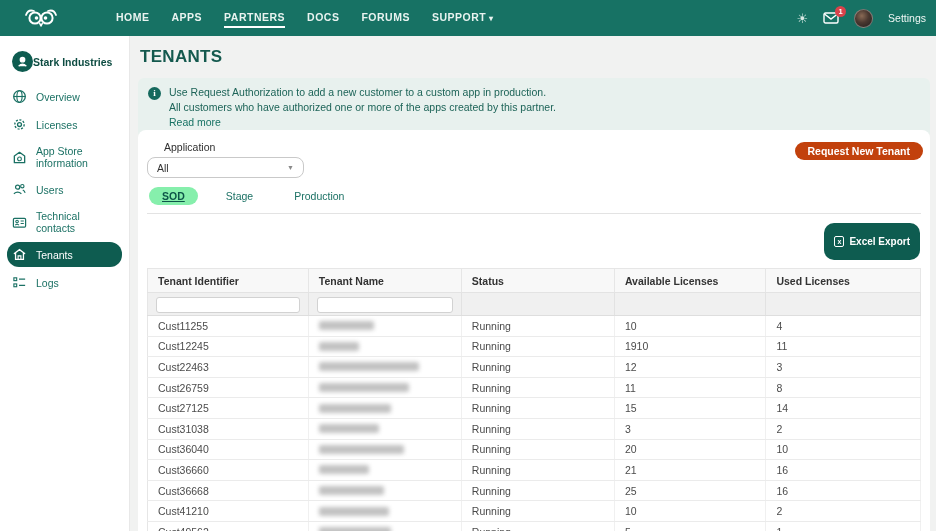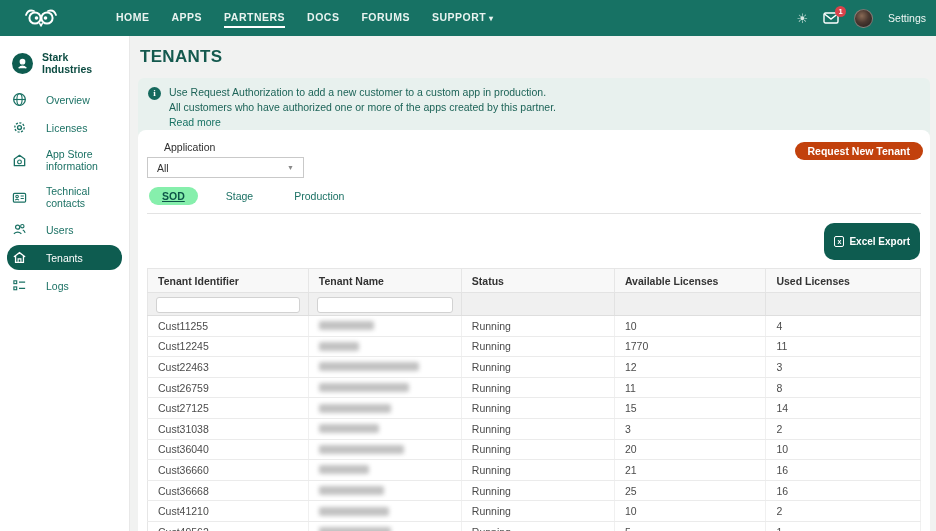--- a/index.html
+++ b/index.html
@@ -22,46 +22,46 @@
            background:#d9434b; color:#fff; font-size:7.5px; font-weight:bold;
            display:flex; align-items:center; justify-content:center; padding:0 2px; }
   .avatar { width:19px; height:19px; border-radius:50%; cursor:pointer;
             background:radial-gradient(circle at 40% 35%, #8a6a55 0%, #4a3830 45%, #201d1c 100%);
             border:1px solid rgba(255,255,255,.35); }
   .user-name { font-size:10.5px; color:#f0f7f5; }
 
   
   .sidebar { position:absolute; top:36px; left:0; width:130px; bottom:0; background:#fff;
              padding:13px 7px 0 7px; border-right:1px solid #e8e8e8; }
-  .side-org { display:flex; align-items:center; gap:9px; color:#0d4c42; font-weight:bold;
+  .side-org { display:flex; align-items:center; gap:0; color:#0d4c42; font-weight:bold;
               font-size:10.5px; padding:2px 2px 0 5px; margin-bottom:12px; cursor:pointer; }
   .org-avatar { width:21px; height:21px; border-radius:50%; background:#0e5c50; flex-shrink:0;
                 display:flex; align-items:center; justify-content:center; }
-  .side-item { display:flex; align-items:center; gap:19px; color:#1b7164; font-size:10.5px;
+  .side-item { display:flex; align-items:center; gap:9px; color:#1b7164; font-size:10.5px;
                padding:5px 5px; border-radius:12px; margin-bottom:3px; cursor:pointer; line-height:12px; }
   .side-item .sicon { flex-shrink:0; display:flex; }
   .side-item.active { background:#0e5c50; color:#fff; }
   .side-item.active svg * { stroke:#fff; }
   .sidebar svg * { stroke:#1b7164; }
   .org-avatar svg * { stroke:#fff; fill:#fff; }
 
   
   .main { position:absolute; left:130px; top:36px; right:0; bottom:0; padding:8px 6px 0 8px; }
   .page-title { font-size:17px; font-weight:bold; color:#14594e; letter-spacing:.3px; margin:3px 0 11px 2px; }
   .infobox { background:#e8f1ee; border-radius:6px; padding:7px 12px 8px 10px; font-size:10.5px;
              color:#1d6458; line-height:15px; display:flex; gap:8px; align-items:flex-start; }
   .info-icon { width:13px; height:13px; border-radius:50%; background:#15695d; color:#fff;
                font-size:9px; font-weight:bold; font-family:"Liberation Serif",serif;
                display:inline-flex; align-items:center; justify-content:center; margin-top:2px; flex-shrink:0; }
   .read-more { color:#177264; cursor:pointer; }
 
   .card { position:absolute; left:8px; right:6px; top:94px; bottom:0; background:#fff;
           border-radius:8px 8px 0 0; padding:10px 9px 0 9px; }
   .app-label { font-size:10.5px; font-weight:normal; color:#2f2f2f; margin:1px 0 4px 17px; }
-  .app-select { width:157px; height:21px; border:1px solid #c9c9c9; border-radius:0; background:#fff;
+  .app-select { width:157px; height:21px; border:1px solid #c9c9c9; border-radius:8px; background:#fff;
                 display:flex; align-items:center; justify-content:space-between; padding:0 9px;
                 font-size:10.5px; color:#333; cursor:pointer; }
   .select-caret { color:#8a8a8a; font-size:7px; }
   .request-btn { position:absolute; top:12px; right:7px; height:18px; border-radius:11px;
                  background:#c2410c; color:#fff; font-size:10.5px; font-weight:bold; padding:0 13px;
                  display:flex; align-items:center; border:none; cursor:pointer; }
   .tabs { display:flex; align-items:center; gap:15px; margin-top:9px; padding:0 2px 8px 2px;
           border-bottom:1px solid #e3e3e3; }
   .tab { font-size:10.5px; color:#1b7164; padding:3px 13px; border-radius:10px; cursor:pointer; }
   .tab.active { background:#86efac; color:#0d5448; font-weight:bold;text-decoration:underline; }
@@ -159,39 +159,39 @@
         <path d="M2.5 6.5 L8 2.5 L13.5 6.5 V13.5 H2.5 Z" stroke-width="1.4" stroke-linejoin="round"></path>
         <circle cx="8" cy="9.5" r="2" stroke-width="1.2"></circle>
       </svg>
     </span>
     <span>App Store information</span>
   </div>
 
   <div class="side-item">
     <span class="sicon">
       <svg width="15" height="15" viewBox="0 0 16 16" fill="none">
+        <circle cx="6" cy="5.5" r="2.2" stroke-width="1.3"></circle>
+        <path d="M2 12.5 Q6 9 10 12.5" stroke-width="1.3"></path>
+        <circle cx="11" cy="4.5" r="1.8" stroke-width="1.2"></circle>
+        <path d="M11.5 8.5 Q13.5 9.5 14 11.5" stroke-width="1.2"></path>
+      </svg>
+    </span>
+    <span>Users</span>
+  </div>
+
+  <div class="side-item">
+    <span class="sicon">
+      <svg width="15" height="15" viewBox="0 0 16 16" fill="none">
         <rect x="1.5" y="3.5" width="13" height="9.5" rx="1.2" stroke-width="1.3"></rect>
         <circle cx="5.4" cy="7" r="1.4" stroke-width="1.1"></circle>
         <path d="M3.4 10.8 Q5.4 9 7.4 10.8" stroke-width="1.1"></path>
         <path d="M9.2 6.5 H12.6 M9.2 9 H12.6" stroke-width="1.1"></path>
       </svg>
     </span>
     <span>Technical contacts</span>
-  </div>
-
-  <div class="side-item">
-    <span class="sicon">
-      <svg width="15" height="15" viewBox="0 0 16 16" fill="none">
-        <circle cx="6" cy="5.5" r="2.2" stroke-width="1.3"></circle>
-        <path d="M2 12.5 Q6 9 10 12.5" stroke-width="1.3"></path>
-        <circle cx="11" cy="4.5" r="1.8" stroke-width="1.2"></circle>
-        <path d="M11.5 8.5 Q13.5 9.5 14 11.5" stroke-width="1.2"></path>
-      </svg>
-    </span>
-    <span>Users</span>
   </div>
 
   <div class="side-item active">
     <span class="sicon">
       <svg width="15" height="15" viewBox="0 0 16 16" fill="none">
         <path d="M2.5 7 L8 2.8 L13.5 7" stroke-width="1.4" stroke-linecap="round"></path>
         <path d="M3.8 6.5 V13.2 H12.2 V6.5" stroke-width="1.4"></path>
         <path d="M6.5 13 V9.5 H9.5 V13" stroke-width="1.2"></path>
       </svg>
     </span>
@@ -277,21 +277,21 @@
     <td>10</td>
     <td>4</td>
   </tr>
 
   <tr>
     <td>Cust12245</td>
     <td>
       <div class="blur-name" style="width: 40px;"></div>
     </td>
     <td>Running</td>
-    <td>1770</td>
+    <td>1910</td>
     <td>11</td>
   </tr>
 
   <tr>
     <td>Cust22463</td>
     <td>
       <div class="blur-name" style="width: 100px;"></div>
     </td>
     <td>Running</td>
     <td>12</td>

